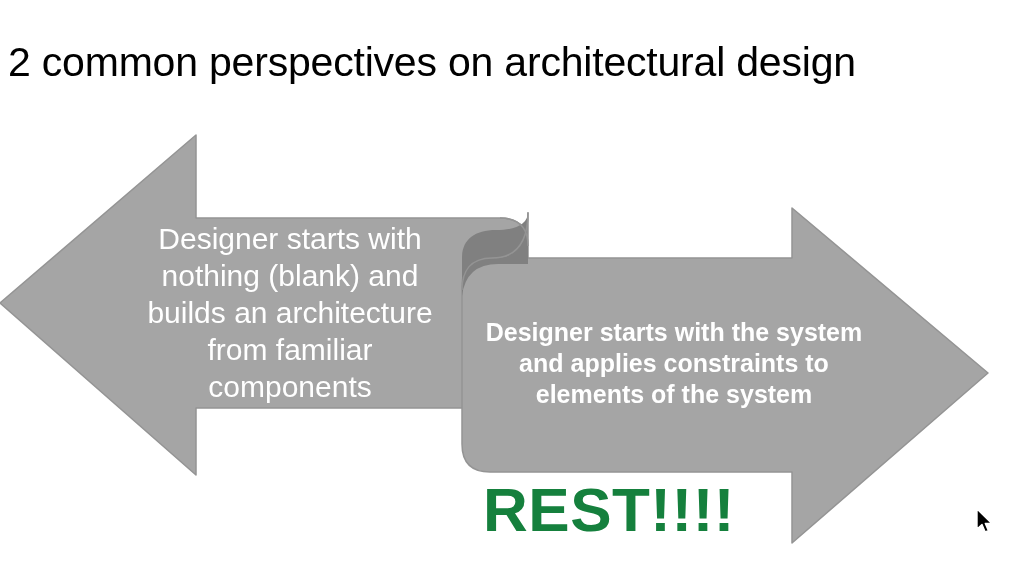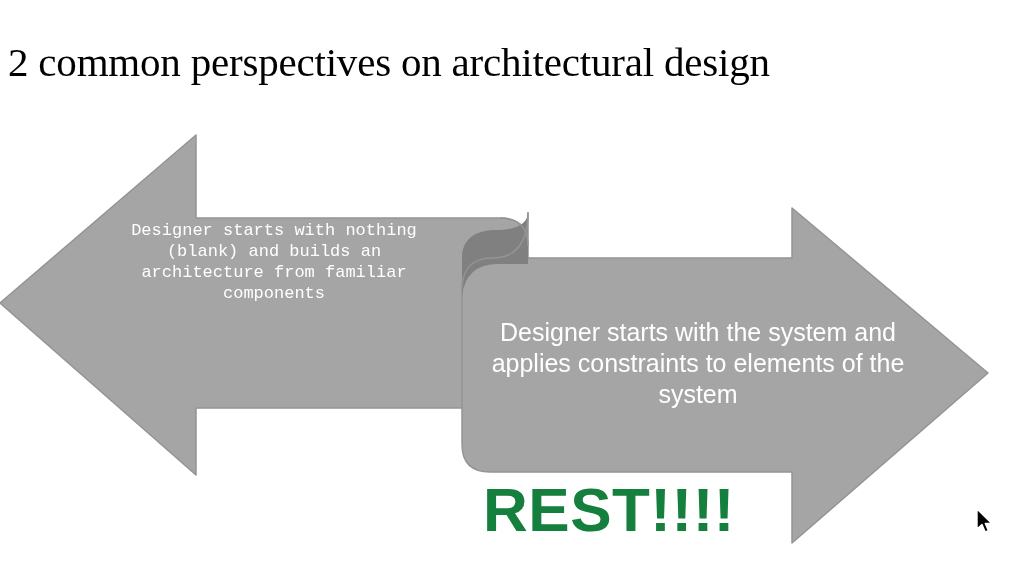--- a/index.html
+++ b/index.html
@@ -16,21 +16,21 @@
     width: 1024px;
     height: 575px;
     background: #ffffff;
     overflow: hidden;
   }
   #slide-title {
     position: absolute;
     left: 8px;
     top: 40px;
     width: 930px;
-    font-family: Liberation Serif, serif;
+    font-family: Liberation Sans, sans-serif;
     font-size: 41px;
     font-weight: 400;
     line-height: 1.12;
     color: #000000;
     letter-spacing: -0.2px;
     white-space: nowrap;
   }
   #diagram {
     position: absolute;
     left: 0;
@@ -40,31 +40,31 @@
   }
   .arrow-text {
     position: absolute;
     color: #ffffff;
     font-family: "Liberation Sans", sans-serif;
     font-weight: 400;
     text-align: center;
     line-height: 1.23;
   }
   #left-arrow-text {
-    left: 128px;
+    left: 144px;
     top: 221px;
     width: 292px;
-    font-size: 17px;
-    font-family: Liberation Mono, monospace;
+    font-size: 30px;
   }
   #right-arrow-text {
-    left: 488px;
+    left: 464px;
     top: 317px;
     width: 420px;
     font-size: 25px;
+    font-weight: bold;
   }
   #rest-callout {
     position: absolute;
     left: 483px;
     top: 479px;
     width: 300px;
     font-family: "Liberation Sans", sans-serif;
     font-size: 62px;
     font-weight: bold;
     color: #15803d;

